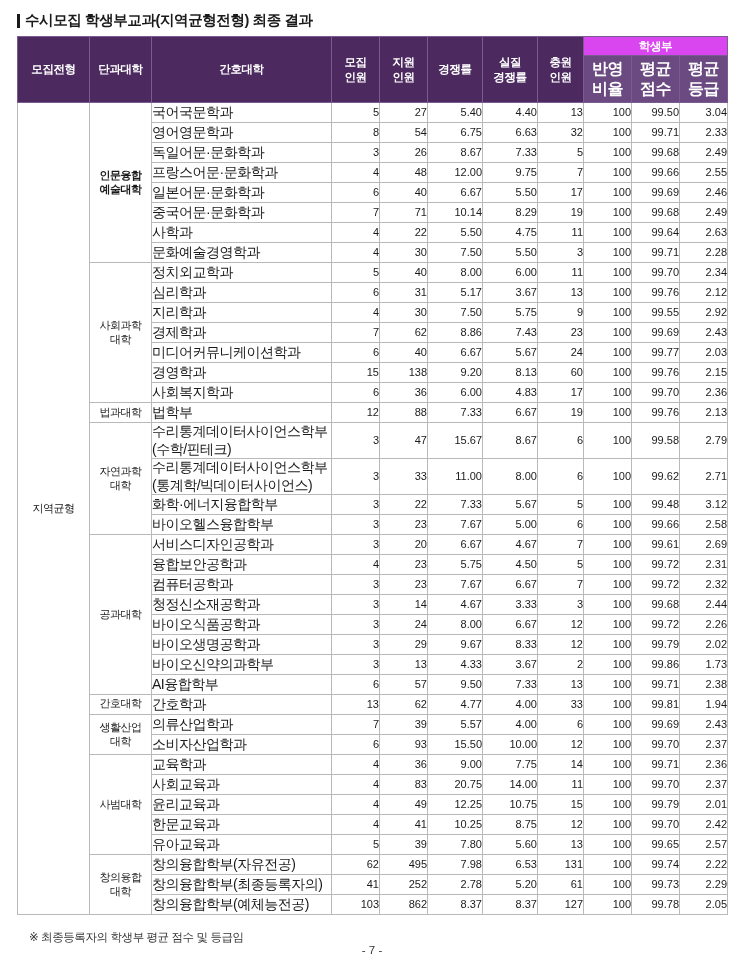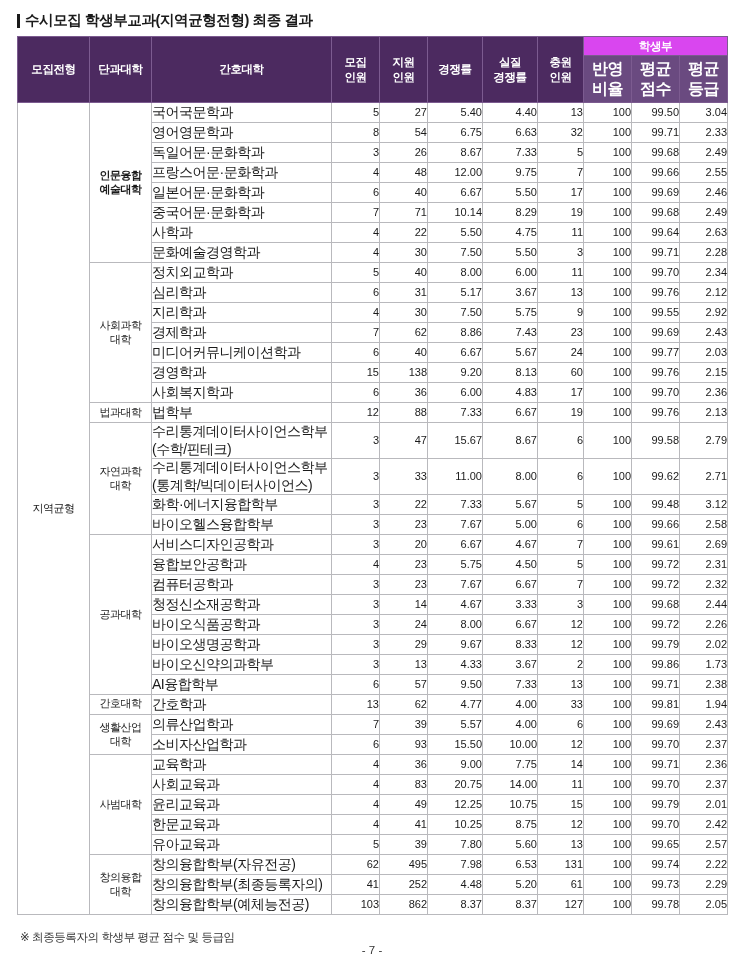--- a/index.html
+++ b/index.html
@@ -112,21 +112,21 @@
   tr.std  td { height: 19px; }
 
   
   .notes {
     padding: 12px 0 0 20px;
     font-size: 11.5px;
     letter-spacing: -0.4px;
     line-height: 1.85;
     color: #333;
   }
-  .note-line { white-space: nowrap; }
+  .note-line { white-space: nowrap; margin-left: 9px; }
 
   
   .page-num {
     position: absolute;
     bottom: 12px;
     left: 0;
     width: 744px;
     text-align: center;
     font-size: 11.5px;
     color: #333;
@@ -604,21 +604,21 @@
             <td class="num">6.53</td>
             <td class="num">131</td>
             <td class="num">100</td>
             <td class="num">99.74</td>
             <td class="num">2.22</td>
           </tr>
           <tr class="std">
             <td class="col-unit">창의융합학부(최종등록자의)</td>
             <td class="num">41</td>
             <td class="num">252</td>
-            <td class="num">4.48</td>
+            <td class="num">2.78</td>
             <td class="num">5.20</td>
             <td class="num">61</td>
             <td class="num">100</td>
             <td class="num">99.73</td>
             <td class="num">2.29</td>
           </tr>
           <tr class="std">
             <td class="col-unit">창의융합학부(예체능전공)</td>
             <td class="num">103</td>
             <td class="num">862</td>

